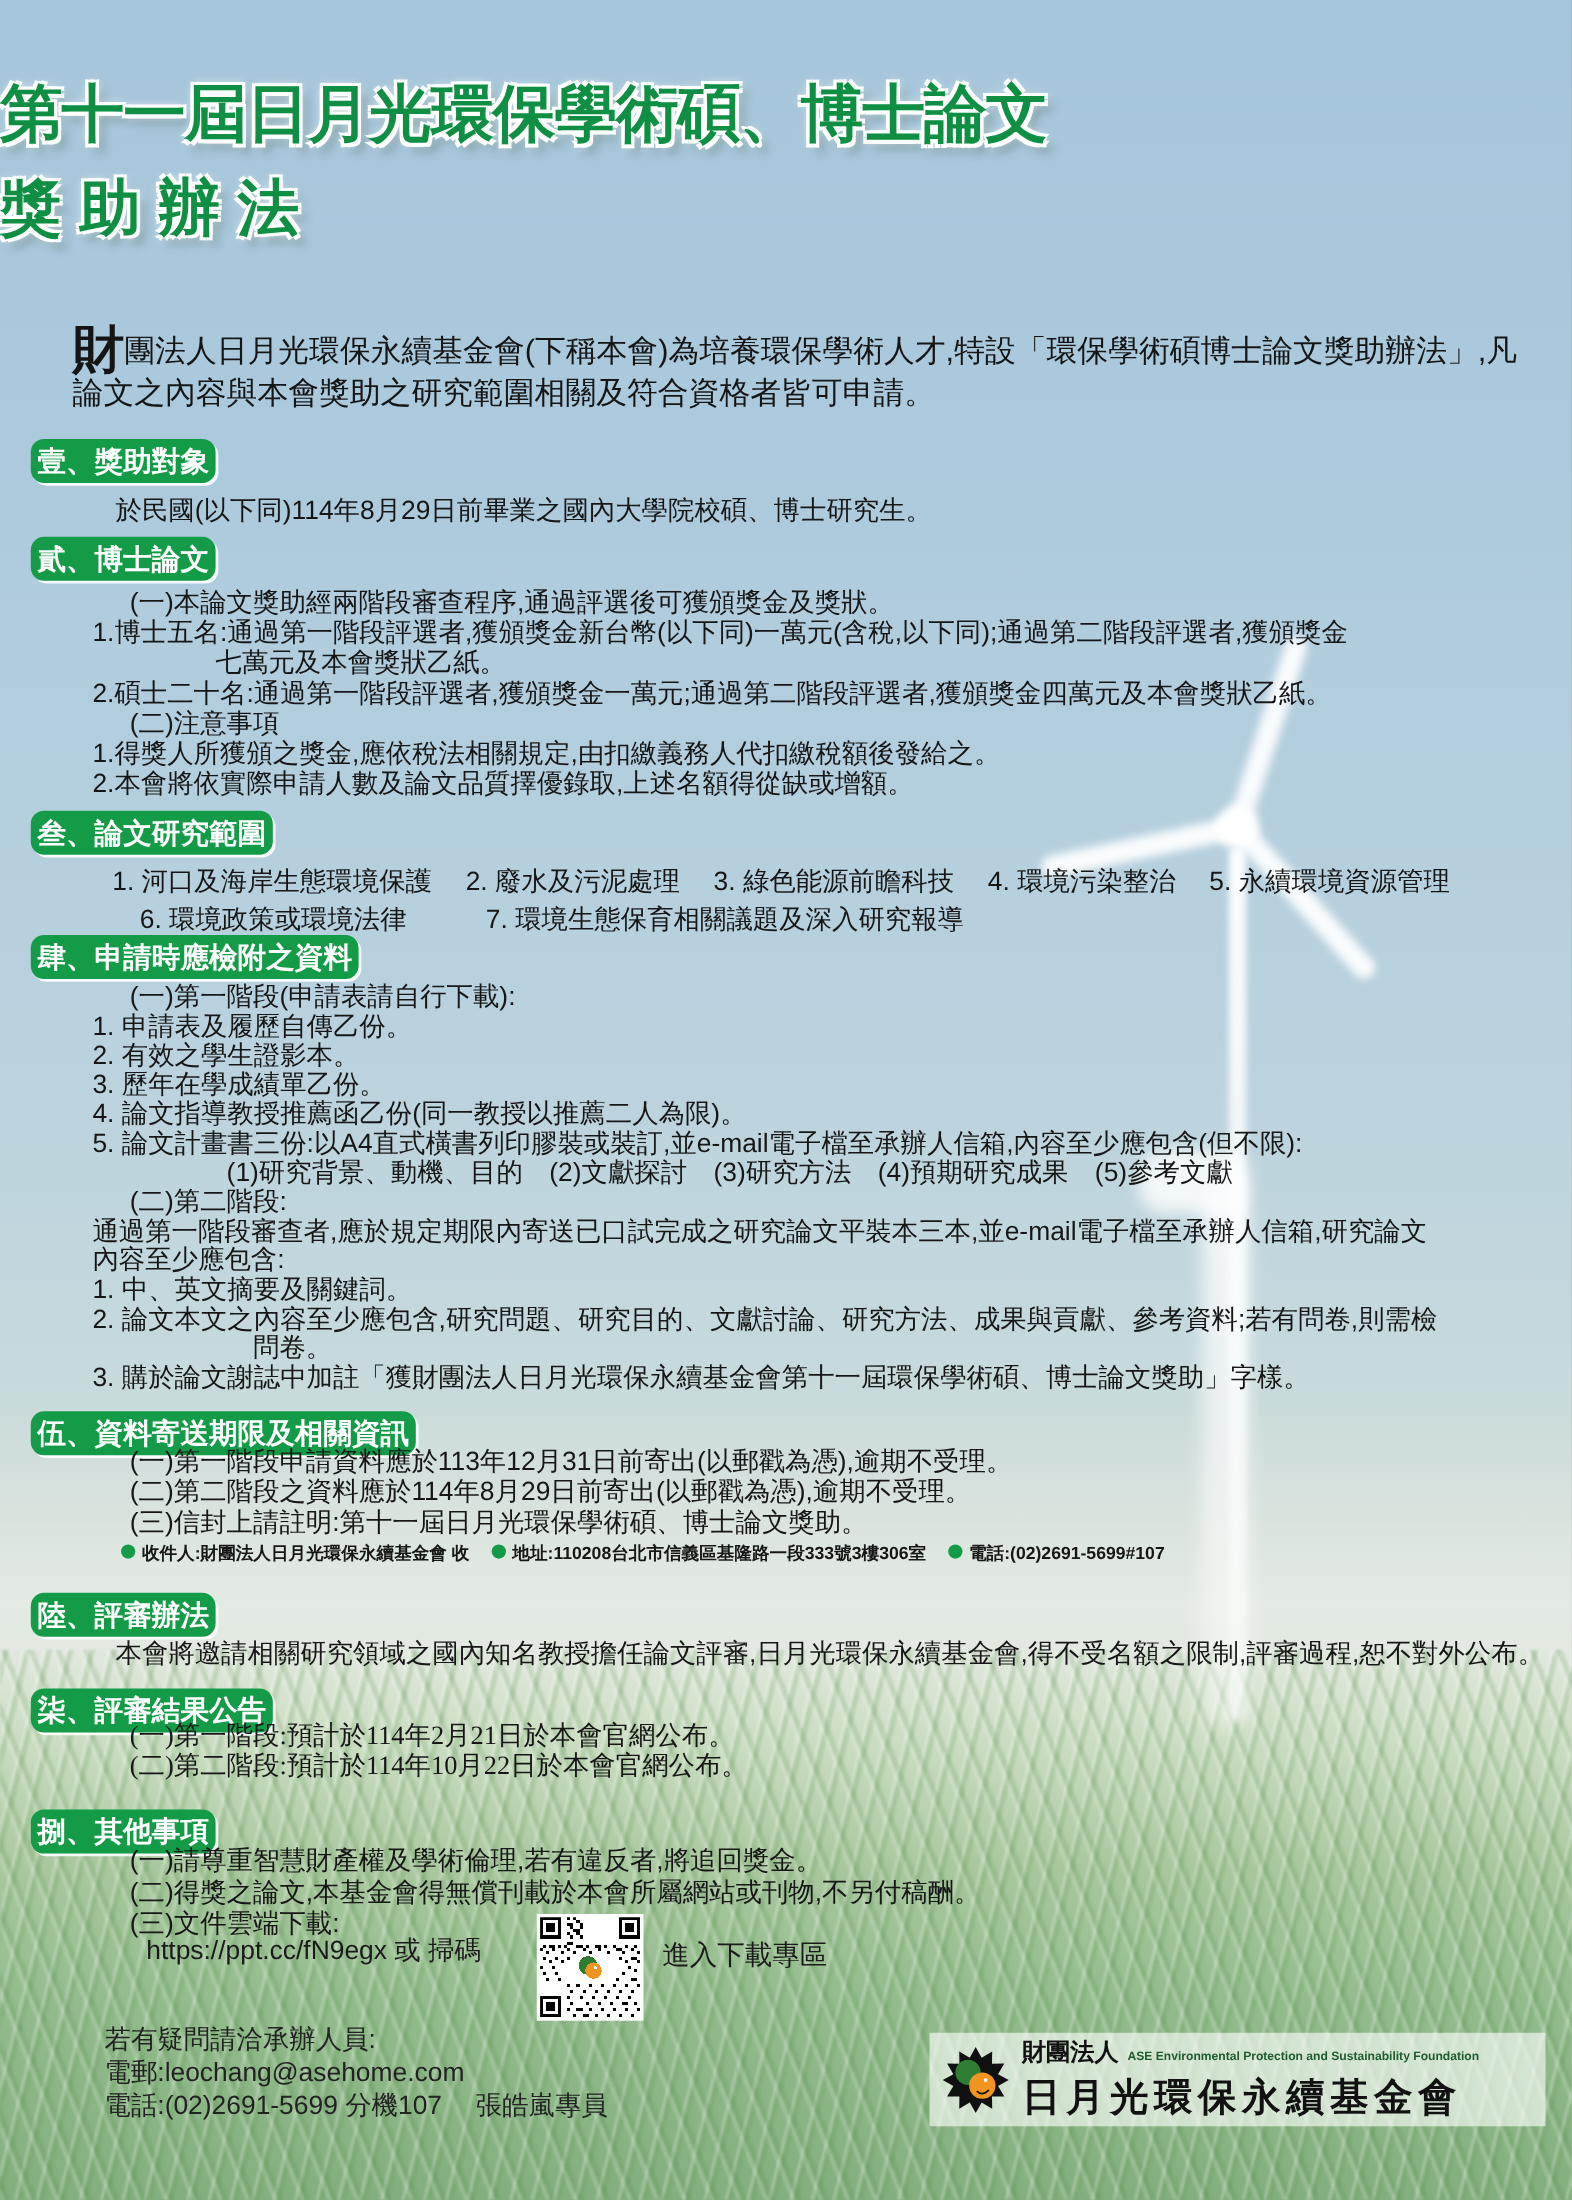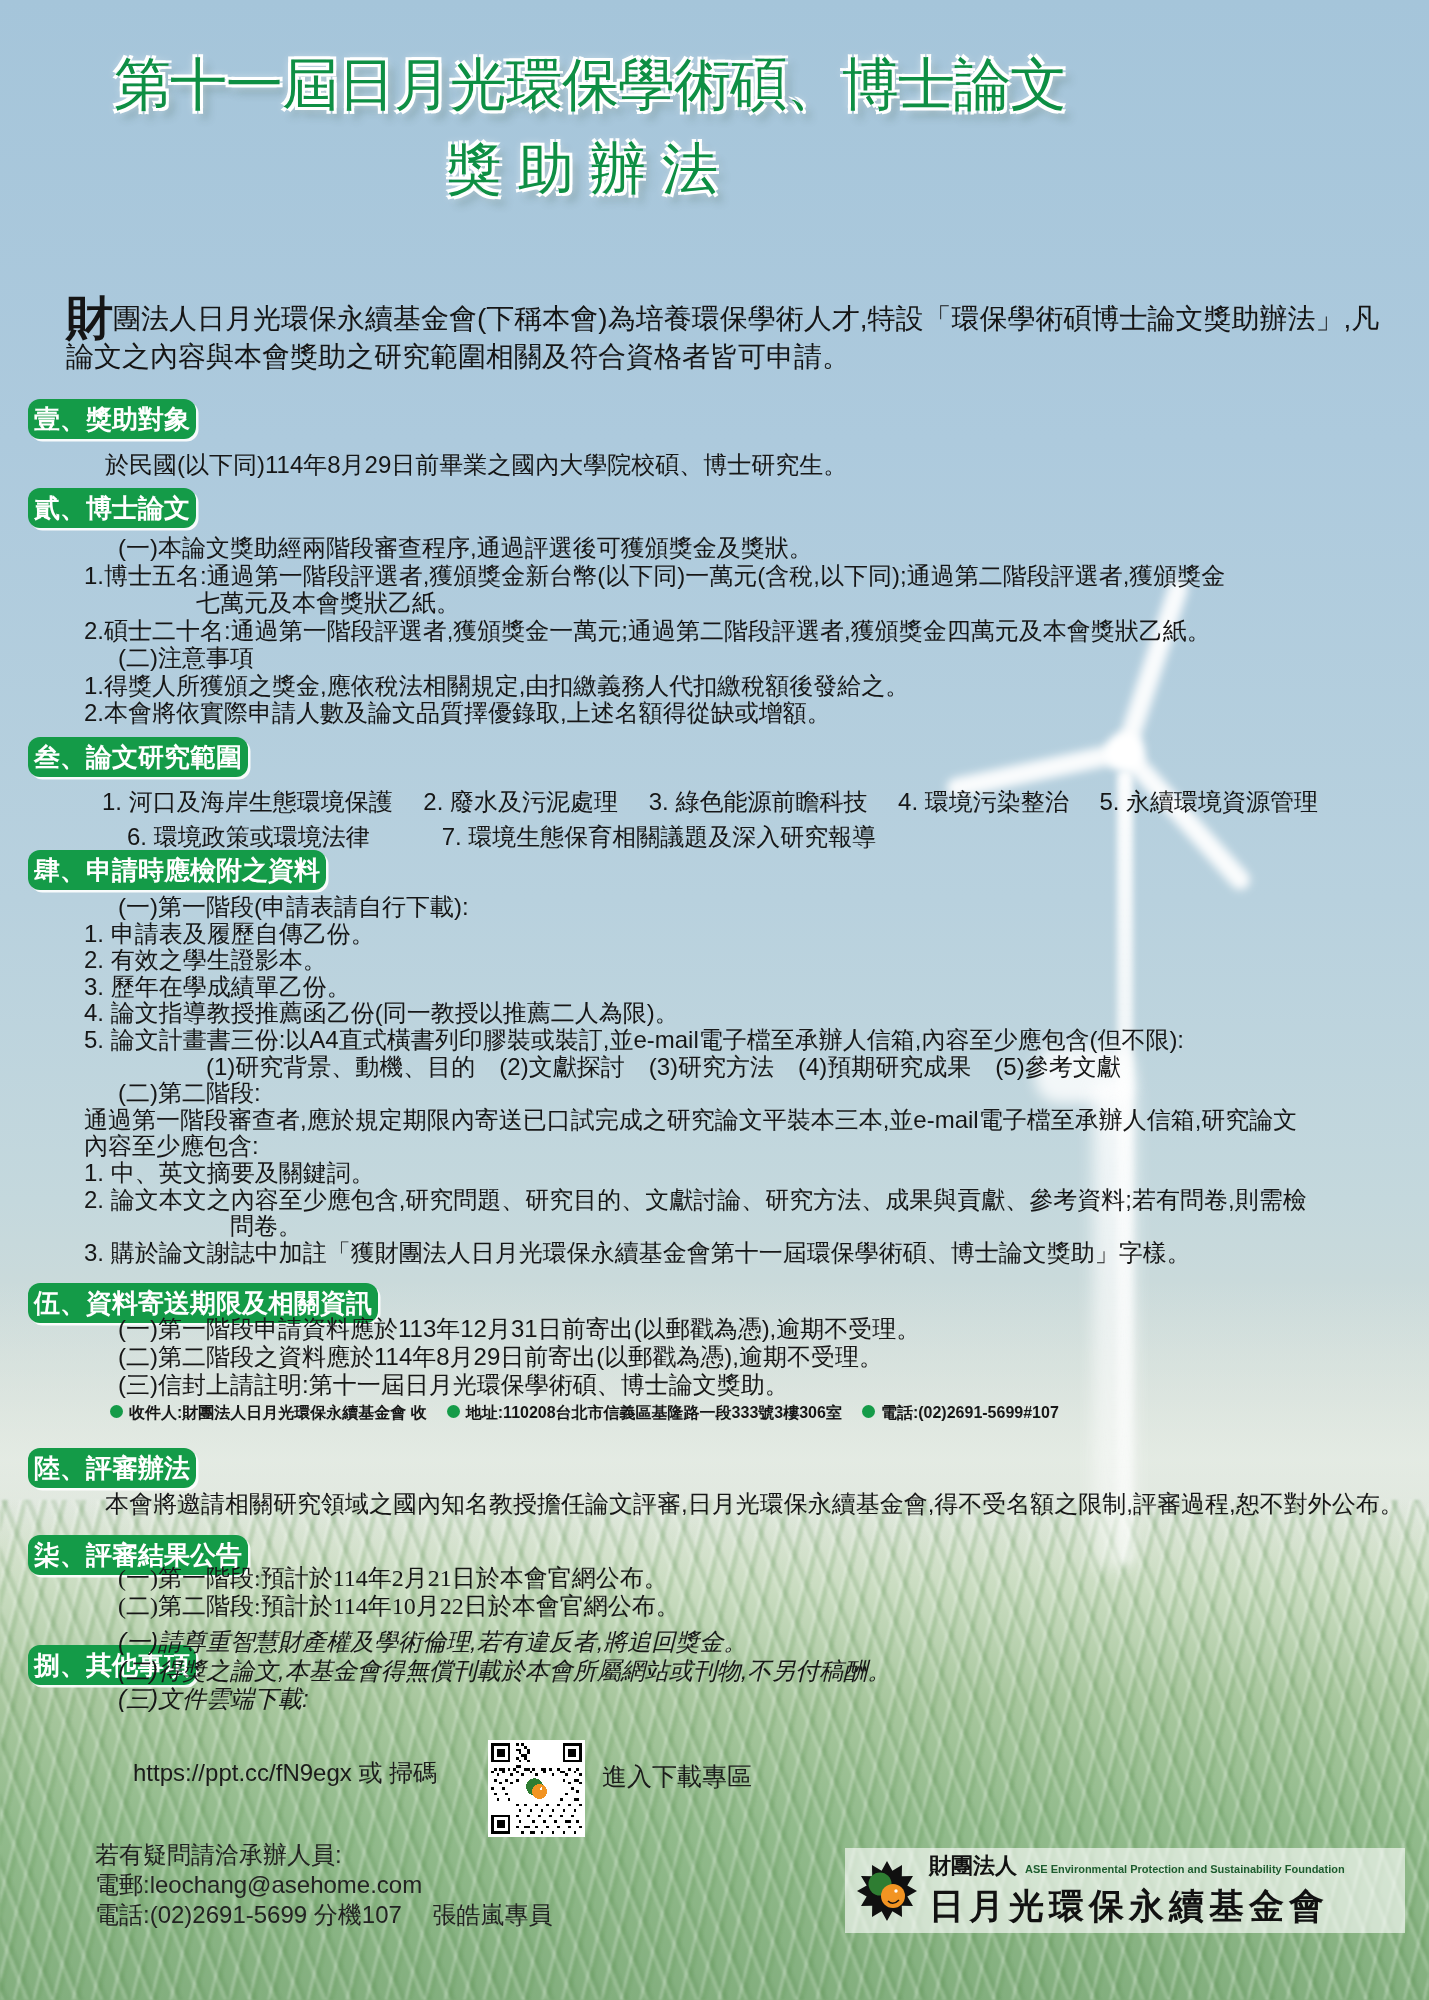--- a/index.html
+++ b/index.html
@@ -23,22 +23,22 @@
   .haze{position:absolute;left:0;top:1280px;width:1429px;height:300px;
     background:linear-gradient(to bottom,rgba(236,242,235,0),rgba(238,243,236,.55) 60%,rgba(233,240,230,.0));}
   .turbine{position:absolute;}
   .t-pole{position:absolute;background:linear-gradient(to bottom,rgba(255,255,255,.95),rgba(255,255,255,.45));
     border-radius:10px;filter:blur(3px);}
   .t-hub{position:absolute;background:rgba(255,255,255,.95);border-radius:50%;filter:blur(4px);}
   .t-blade{position:absolute;width:190px;height:20px;background:rgba(255,255,255,.92);
     border-radius:12px;transform-origin:8px 10px;filter:blur(4px);}
   .t-nacelle{position:absolute;background:rgba(255,255,255,.8);border-radius:24px;filter:blur(7px);}
   
-  .title{position:absolute;left:0;top:56px;width:1180px;text-align:center;
-    color:#0e8f44;font-weight:400;line-height:1.0;}
+  .title{position:absolute;left:0;top:76px;width:1180px;
+    color:#0e8f44;font-weight:700;line-height:1.0;}
   .title .l1{font-size:57px;letter-spacing:-1px;
     text-shadow:3px 3px 0 #fff,-3px -3px 0 #fff,3px -3px 0 #fff,-3px 3px 0 #fff,0 0 10px rgba(255,255,255,.9),7px 8px 9px rgba(50,80,60,.35);}
   .title .l2{font-size:56px;letter-spacing:16px;margin-top:28px;
     text-shadow:3px 3px 0 #fff,-3px -3px 0 #fff,3px -3px 0 #fff,-3px 3px 0 #fff,0 0 10px rgba(255,255,255,.9),7px 8px 9px rgba(50,80,60,.35);}
   
   .intro{position:absolute;left:66px;top:300px;width:1330px;font-size:28px;line-height:38px;color:#151515;}
   .intro .dropcap{font-size:47px;font-weight:bold;line-height:30px;vertical-align:-6px;}
   
   .badge{position:absolute;left:28px;height:40px;line-height:40px;padding:0 6px;
     background:#149b48;color:#fff;font-size:26px;font-weight:bold;border-radius:12px;
@@ -141,21 +141,21 @@
       <div class="badge" style="top: 1448px;">陸、評審辦法</div>
       <div class="section-content" style="top: 1490px; line-height: 28px;">
         <div class="line i0">本會將邀請相關研究領域之國內知名教授擔任論文評審,日月光環保永續基金會,得不受名額之限制,評審過程,恕不對外公布。</div>
       </div>
       <div class="badge" style="top: 1535px;">柒、評審結果公告</div>
       <div class="section-content" style="top: 1565px; line-height: 27.5px; font-family: Liberation Serif, serif;">
         <div class="line i1">(一)第一階段:預計於114年2月21日於本會官網公布。</div>
         <div class="line i1">(二)第二階段:預計於114年10月22日於本會官網公布。</div>
       </div>
       <div class="badge" style="top: 1645px;">捌、其他事項</div>
-      <div class="section-content" style="top: 1628px; line-height: 28.5px; font-style: italic;">
+      <div class="section-content" style="top: 1678px; line-height: 28.5px;">
         <div class="line i1">(一)請尊重智慧財產權及學術倫理,若有違反者,將追回獎金。</div>
         <div class="line i1">(二)得獎之論文,本基金會得無償刊載於本會所屬網站或刊物,不另付稿酬。</div>
         <div class="line i1">(三)文件雲端下載:</div>
       </div>
     </div>
 
   <div class="dl-url"><span>https://ppt.cc/fN9egx</span><span> 或  掃碼</span></div>
 
   <svg class="qr" viewBox="0 0 33 33" shape-rendering="crispEdges">
     <rect x="0" y="0" width="33" height="33" fill="#fff"></rect>

